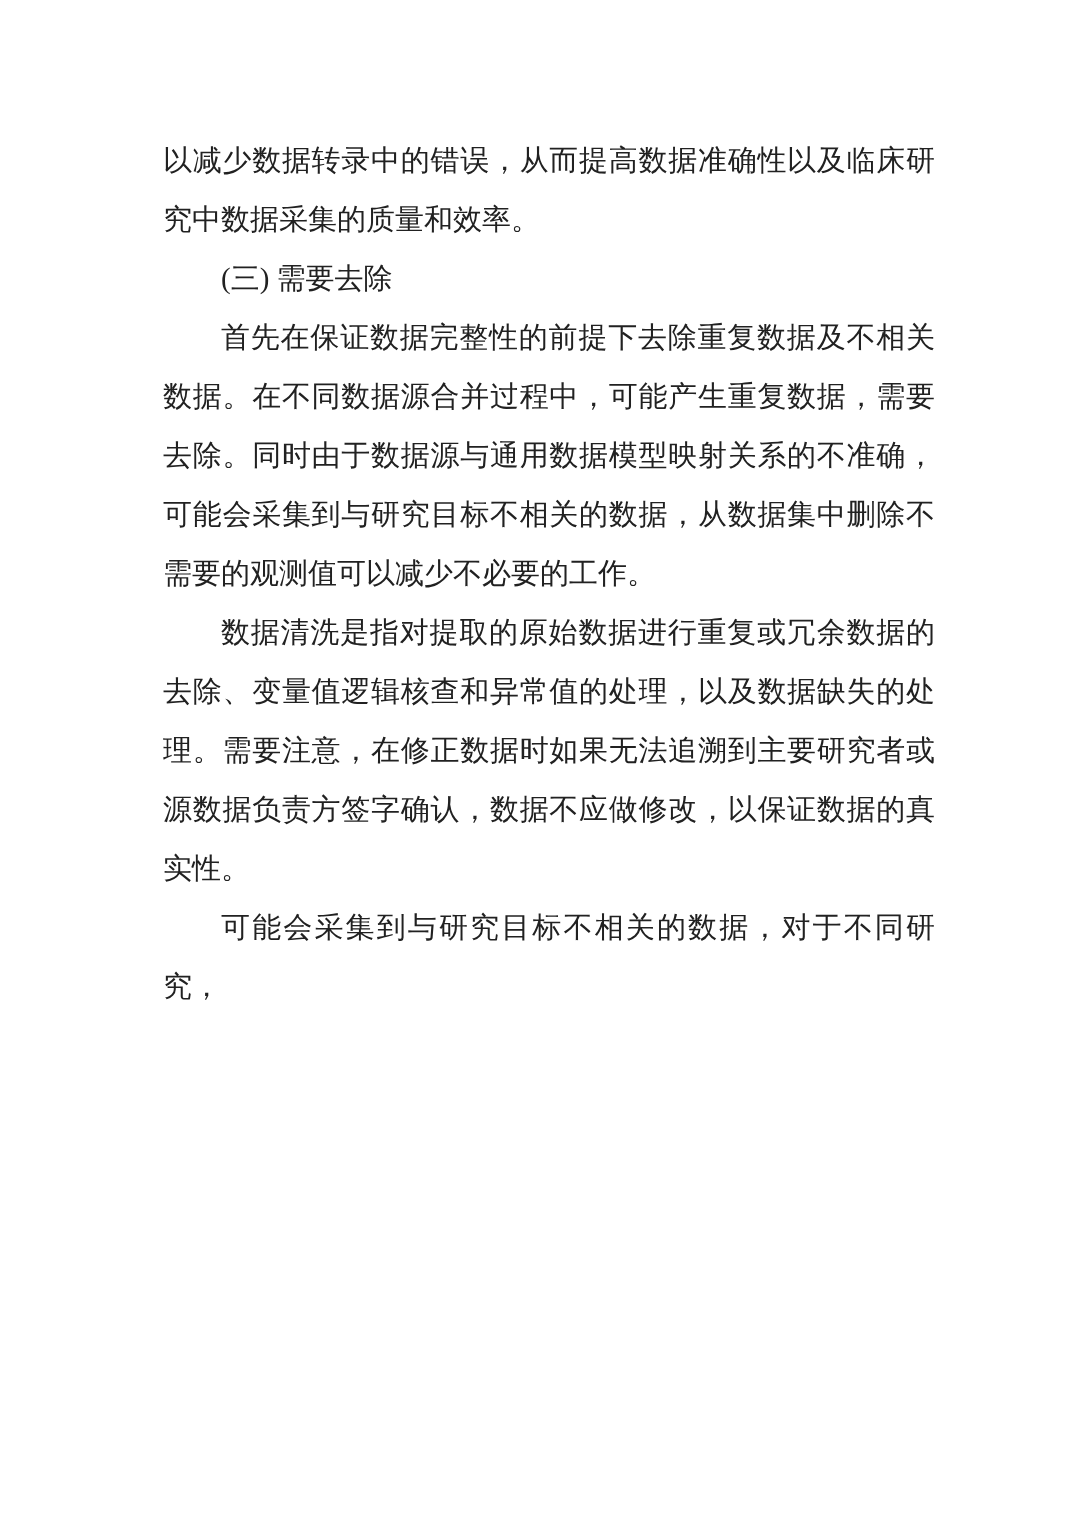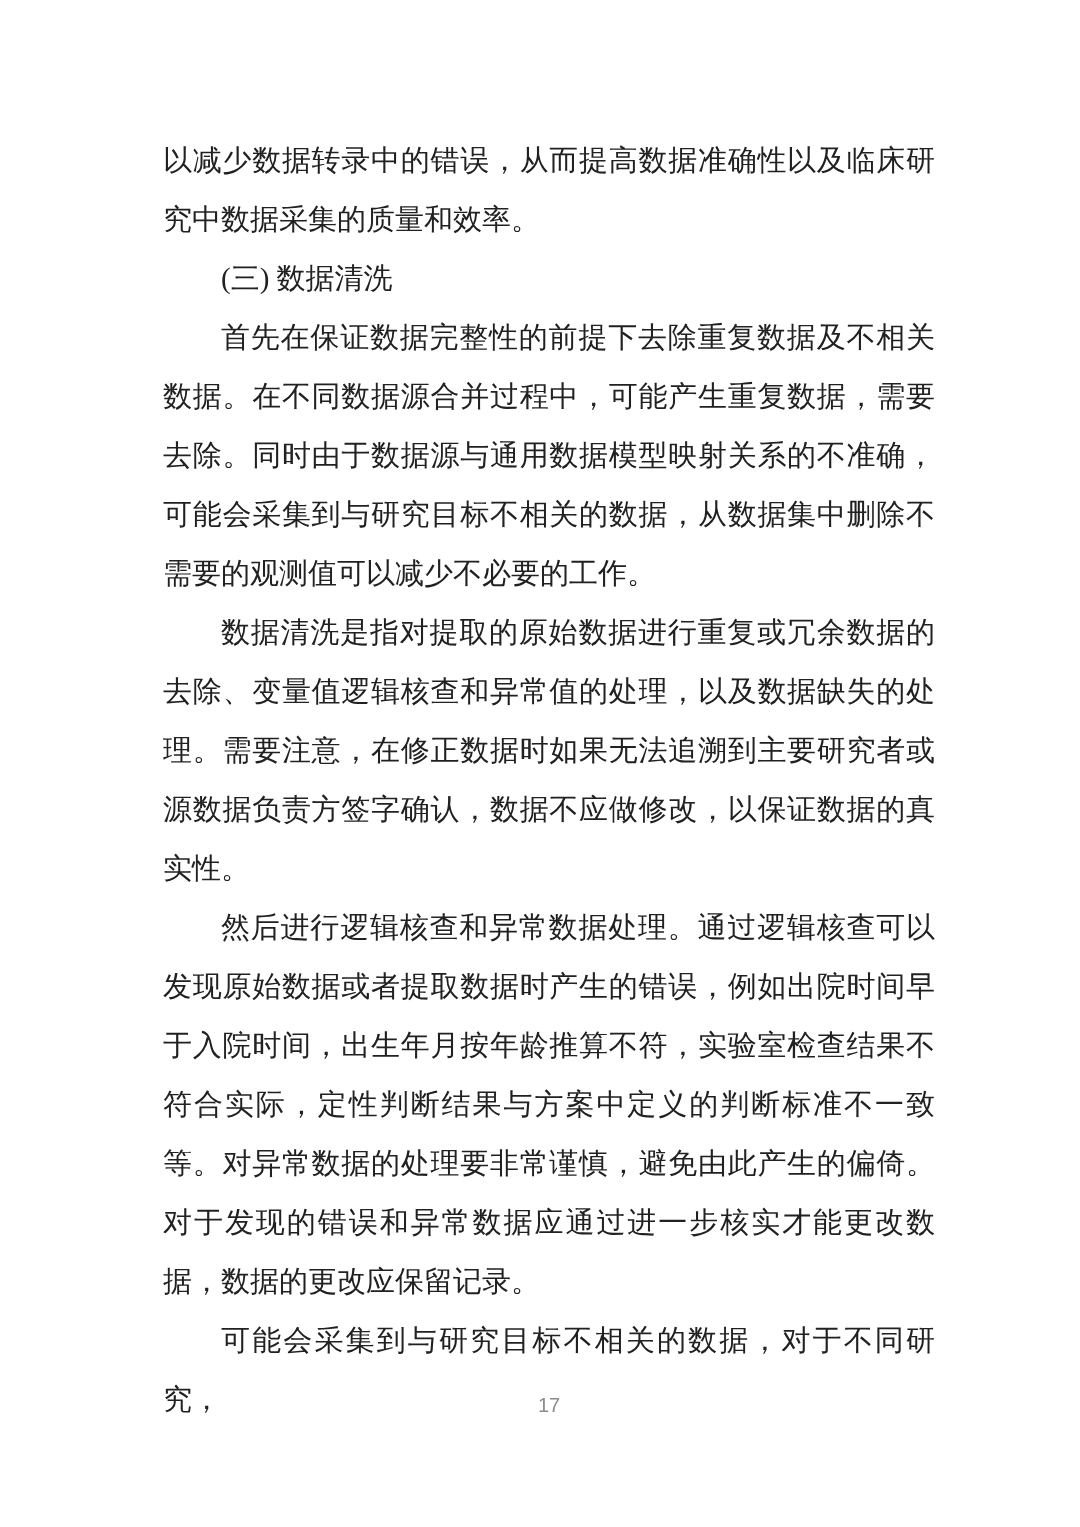--- a/index.html
+++ b/index.html
@@ -51,20 +51,18 @@
       color: #8c8c8c;
       font-family: "Liberation Sans", "DejaVu Sans", sans-serif;
     }
   </style>
 </head>
 <body>
 
 <div class="page">
   <div class="doc-body" id="doc-body">
       <p>以减少数据转录中的错误，从而提高数据准确性以及临床研究中数据采集的质量和效率。</p>
-      <p class="indent">(三) 数据清洗</p>
+      <p class="indent">(三) 需要去除</p>
       <p class="indent">首先在保证数据完整性的前提下去除重复数据及不相关数据。在不同数据源合并过程中，可能产生重复数据，需要去除。同时由于数据源与通用数据模型映射关系的不准确，可能会采集到与研究目标不相关的数据，从数据集中删除不需要的观测值可以减少不必要的工作。</p>
       <p class="indent">数据清洗是指对提取的原始数据进行重复或冗余数据的去除、变量值逻辑核查和异常值的处理，以及数据缺失的处理。需要注意，在修正数据时如果无法追溯到主要研究者或源数据负责方签字确认，数据不应做修改，以保证数据的真实性。</p>
-      <p class="indent">然后进行逻辑核查和异常数据处理。通过逻辑核查可以发现原始数据或者提取数据时产生的错误，例如出院时间早于入院时间，出生年月按年龄推算不符，实验室检查结果不符合实际，定性判断结果与方案中定义的判断标准不一致等。对异常数据的处理要非常谨慎，避免由此产生的偏倚。对于发现的错误和异常数据应通过进一步核实才能更改数据，数据的更改应保留记录。</p>
       <p class="indent">可能会采集到与研究目标不相关的数据，对于不同研究，</p>
     </div>
-  <div class="page-footer">17</div>
 </div>
 
 </body></html>

